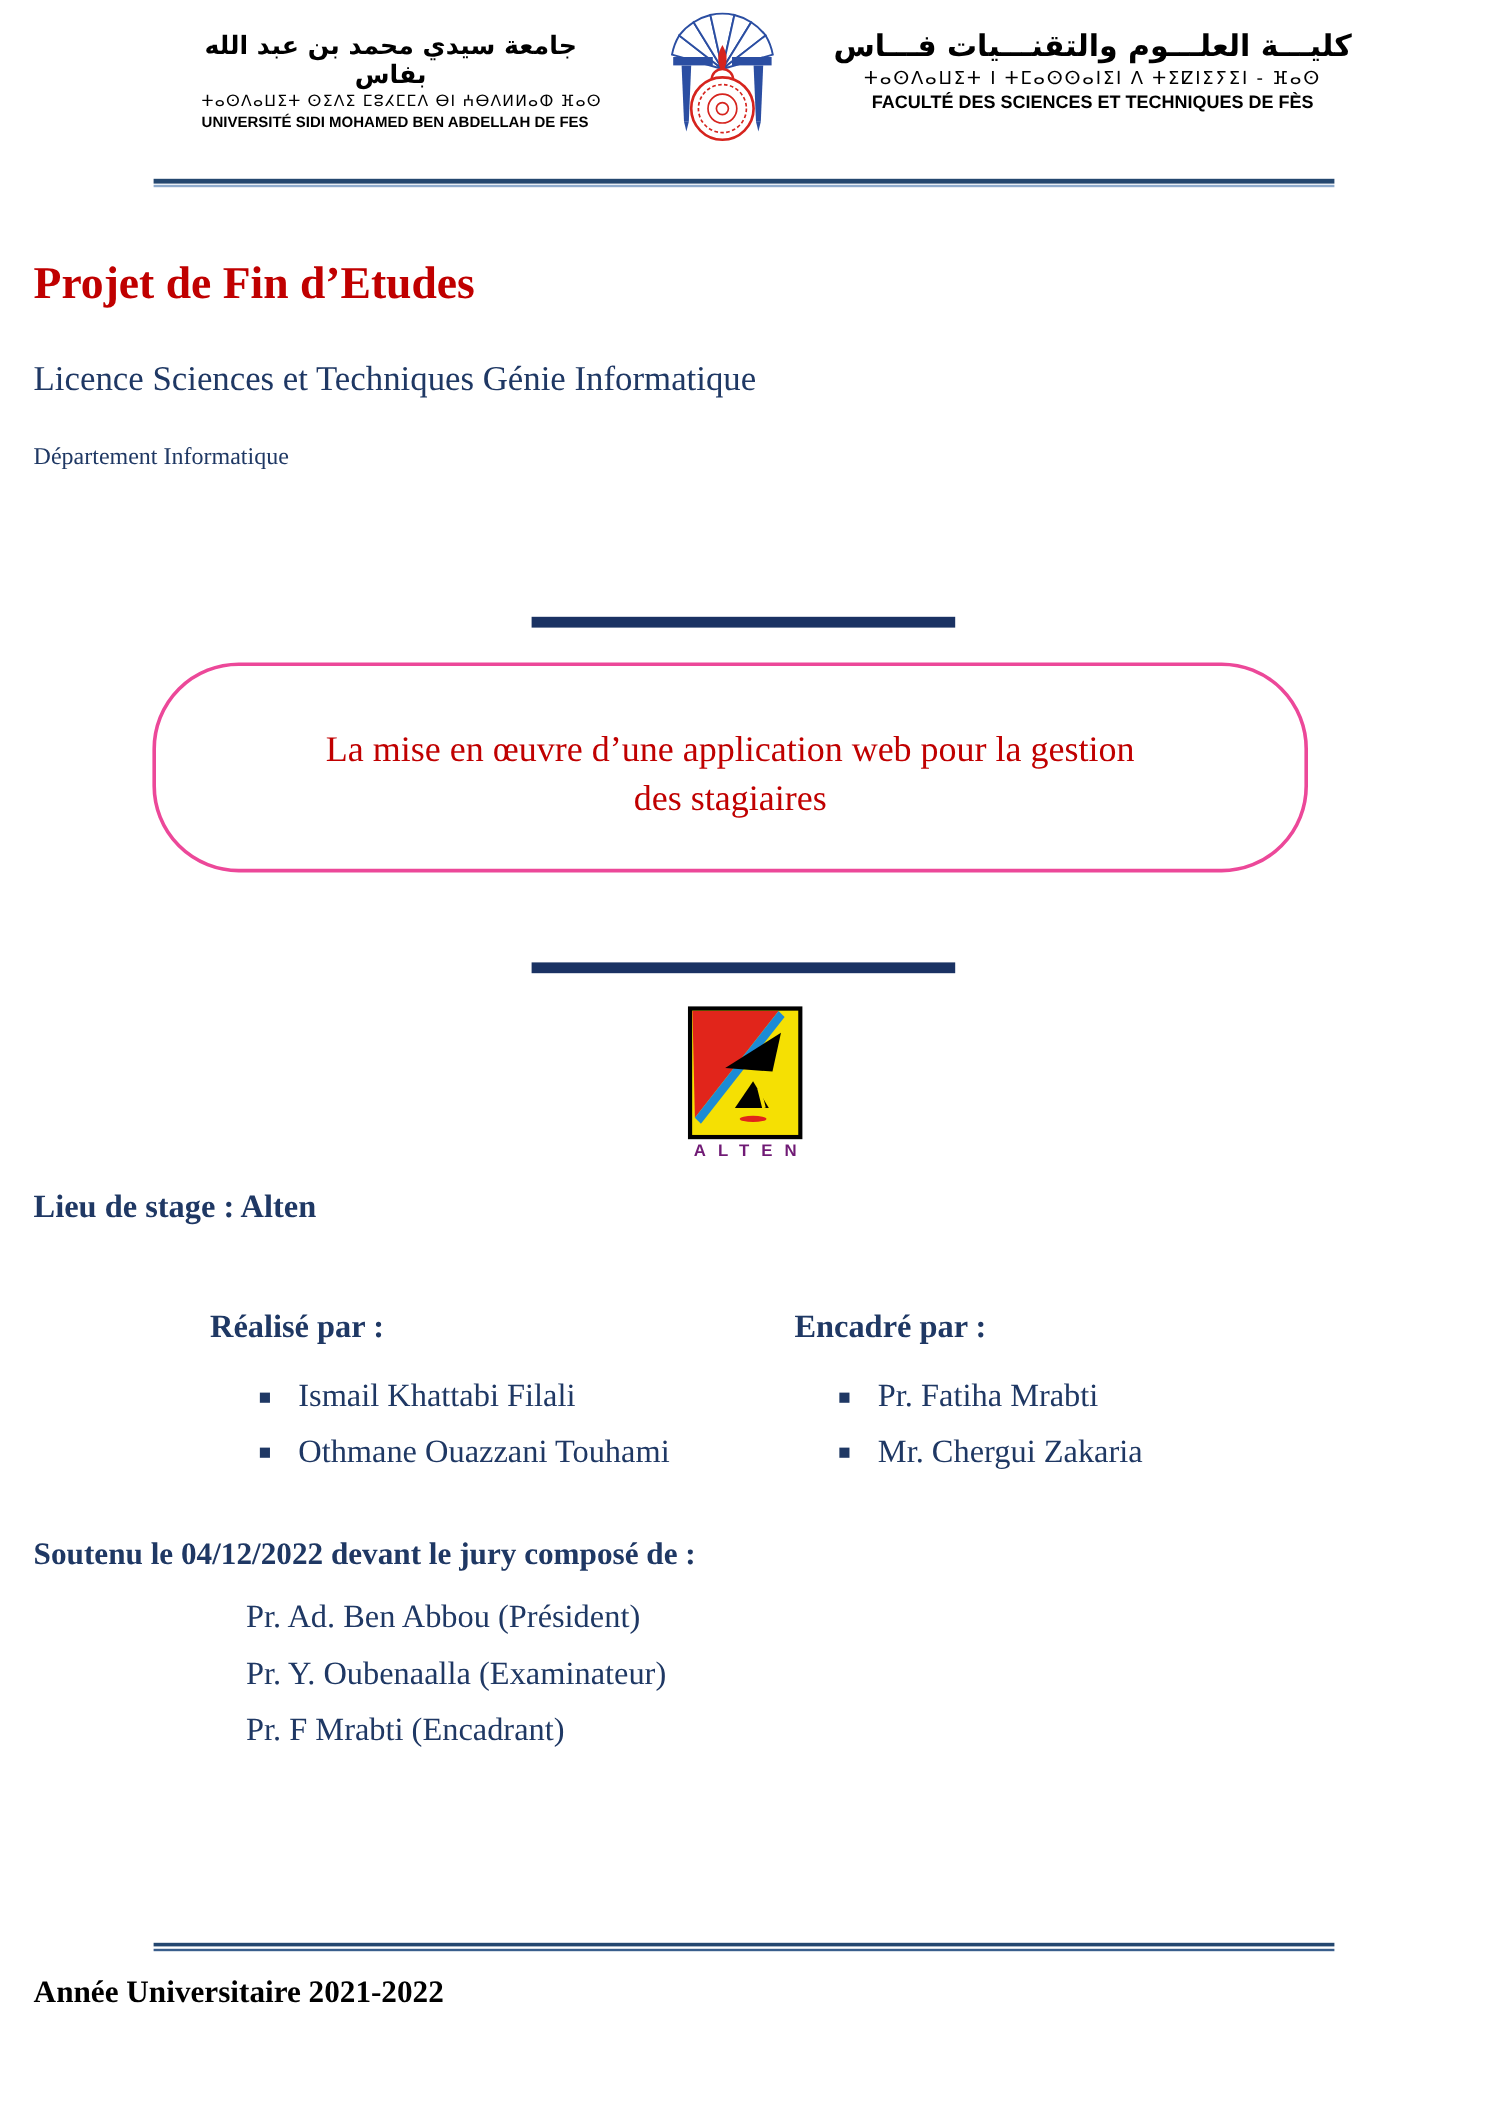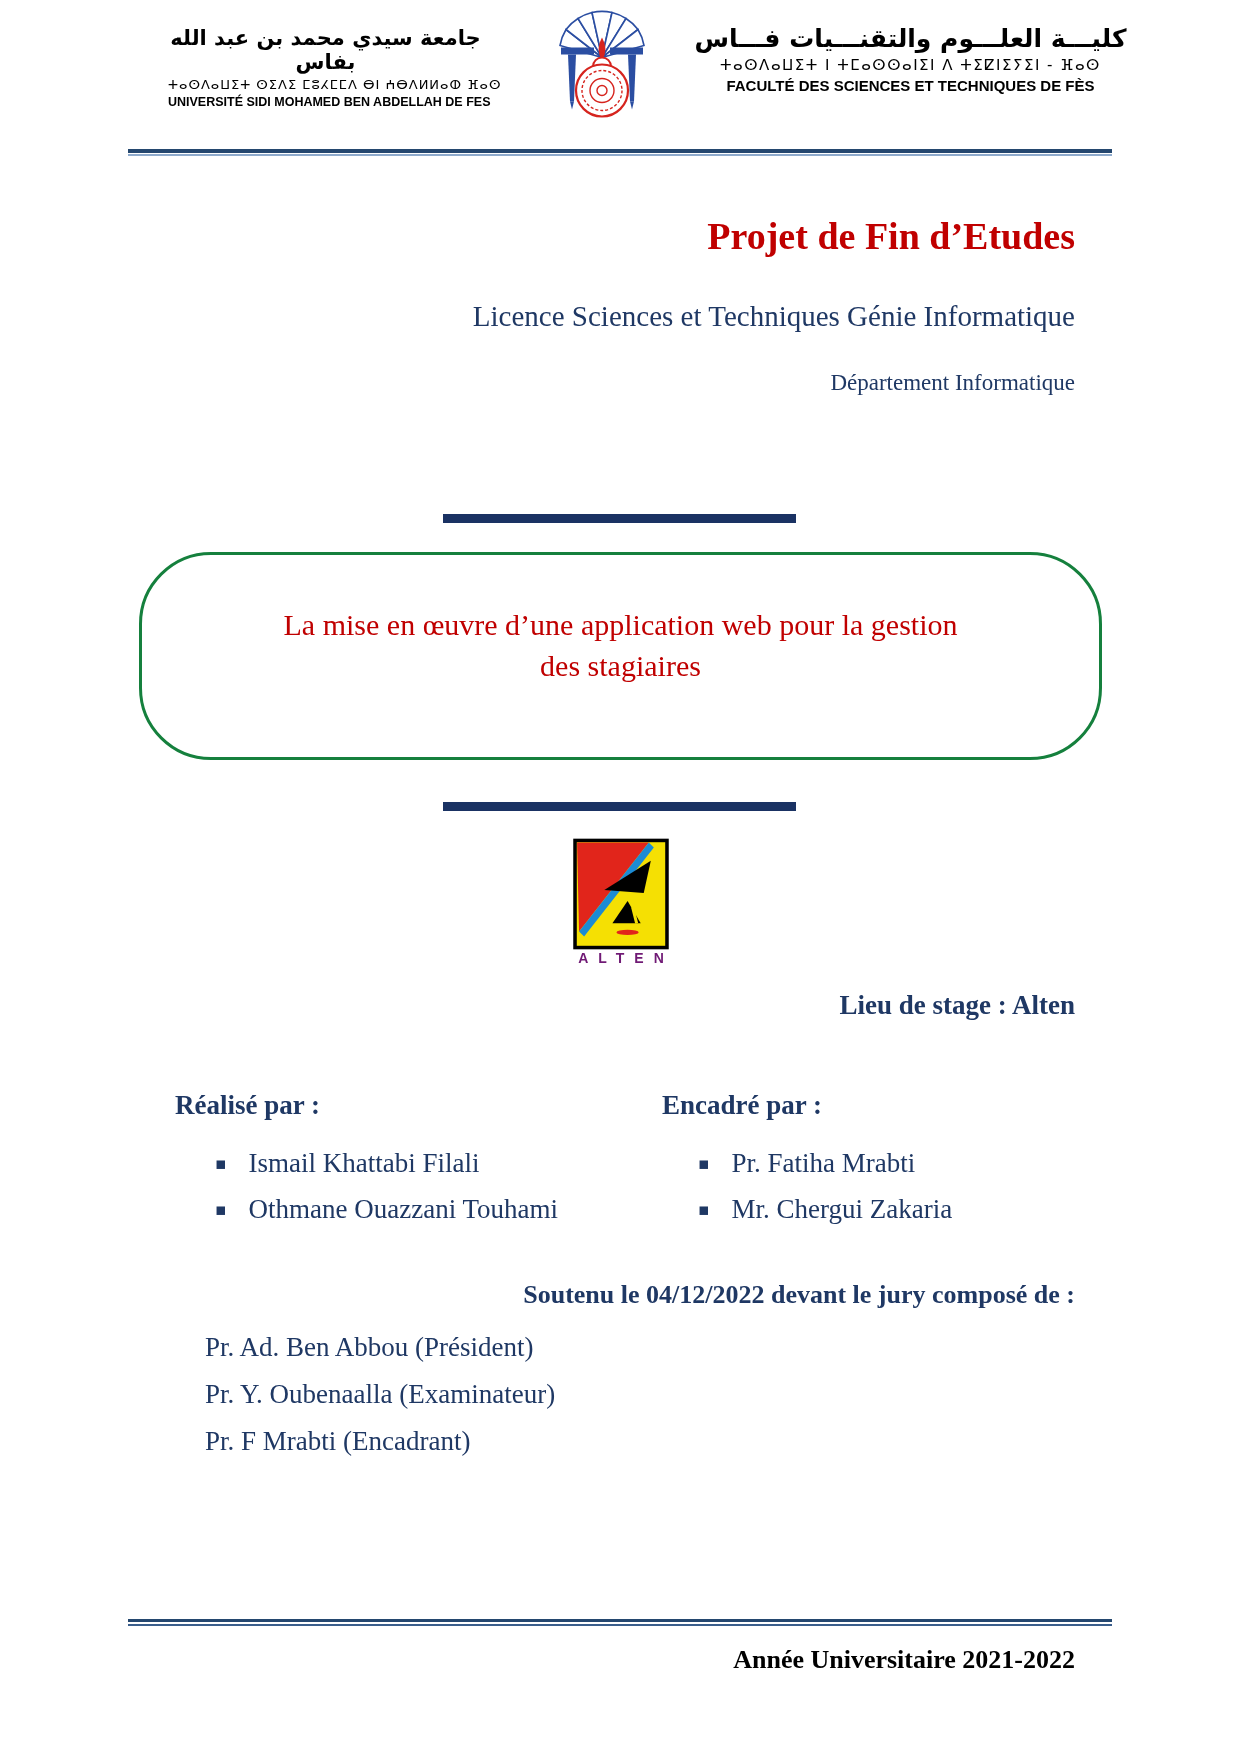--- a/index.html
+++ b/index.html
@@ -26,32 +26,32 @@
   .hdr-latin { font-family:"Liberation Sans", sans-serif; font-weight:bold; margin-top:3px; white-space:nowrap; }
   .hdr-left  .hdr-latin { font-size:12.5px; }
   .hdr-right .hdr-latin { font-size:15px; }
   .emblem { position:absolute; left:552px; top:10px; width:100px; height:118px; }
 
   .header-rule { position:absolute; left:128px; top:149px; width:984px; }
   .header-rule .thick { height:4px; background:#24476F; }
   .header-rule .thin  { height:2px; background:#8EAACC; margin-top:1px; }
 
   
-  .center { position:absolute; left:0; width:1075px; text-align:right;padding-left:28px; }
+  .center { position:absolute; left:0; width:1075px; text-align:left;padding-left:28px; }
   .doc-title { top:214px; font-size:38px; font-weight:bold; color:#C00000; }
   .program   { top:300px; font-size:29px; }
-  .department{ top:370px; font-size:23px; }
+  .department{ top:370px; font-size:20px; }
 
   .bar { position:absolute; left:443px; width:353px; height:9px; background:#1A3263; }
   .bar-top    { top:514px; }
   .bar-bottom { top:802px; }
 
   .title-box {
-    position:absolute; left:139px; top:552px; width:963px; height:208px;
-    border:3px solid #15803d; border-radius:72px;
+    position:absolute; left:127px; top:552px; width:963px; height:175px;
+    border:3px solid #ec4899; border-radius:72px;
   }
   .title-box .ptitle {
     margin:50px auto 0; max-width:690px;
     font-size:30px; line-height:1.35; color:#C00000; text-align:center;
   }
 
   
   .alten { position:absolute; left:558px; top:838px; width:126px; text-align:center; }
   .alten svg { display:block; margin:0 auto; }
   .alten-word {

